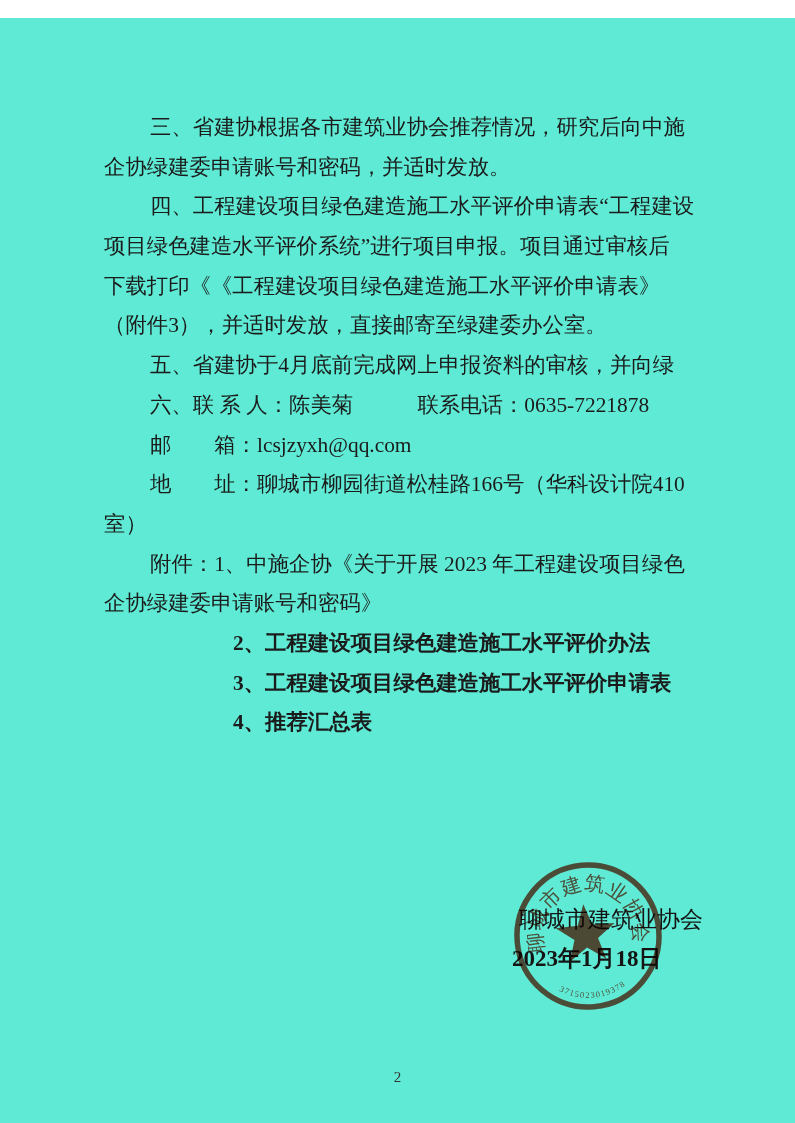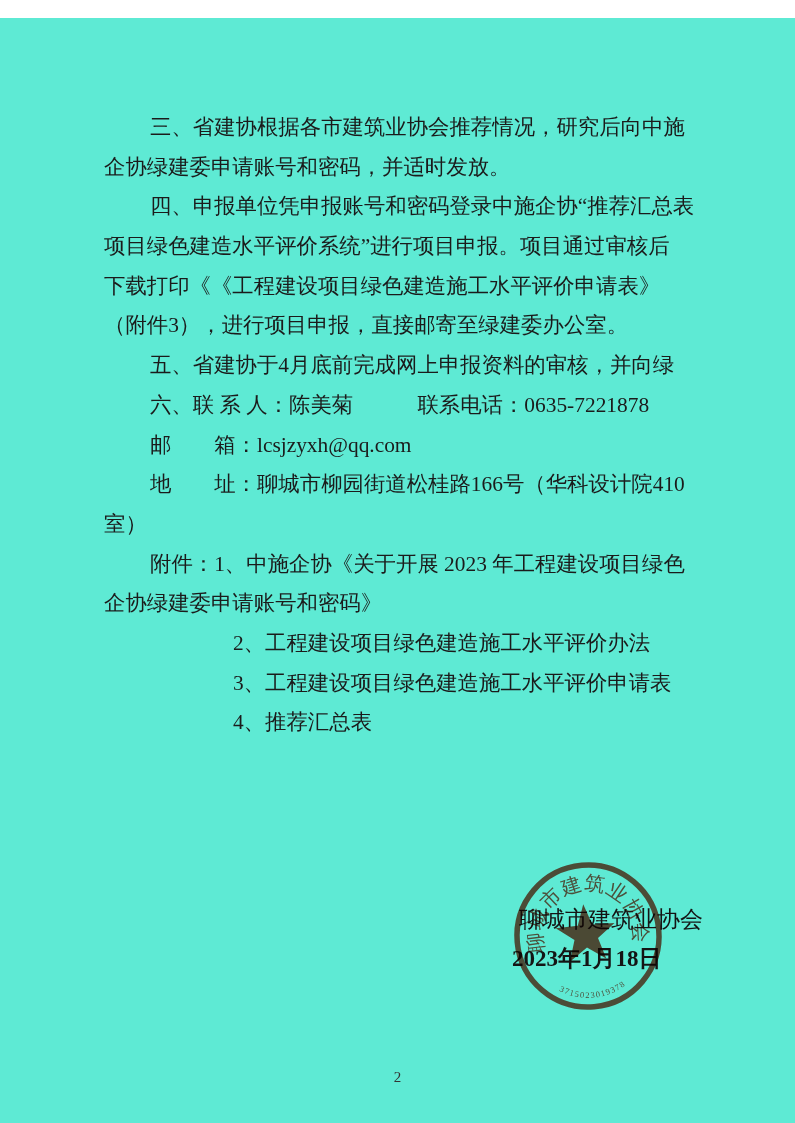--- a/index.html
+++ b/index.html
@@ -3,21 +3,21 @@
 <meta charset="utf-8">
 <style>
   html,body{margin:0;padding:0;background:#ffffff;}
   .page{
     position:relative;width:795px;height:1123px;margin:18px auto;background:#5eead4;
     font-family:"Liberation Serif","DejaVu Serif",serif;color:#1b1b1b;overflow:hidden;
   }
   .content{position:absolute;left:104px;top:90px;width:600px;}
   .line{height:39.7px;line-height:39.7px;font-size:21.4px;white-space:pre;}
   .indent-para{padding-left:46px;}
-  .indent-attach{padding-left:129px;}
+  .indent-attach{padding-left:129px;font-weight:bold;}
   .sig{position:absolute;font-size:23px;line-height:1.2;white-space:pre;color:#141414;}
   .sig-org{left:519px;top:888px;}
   .sig-date{left:512px;top:927px;font-weight:bold;}
   .page-num{position:absolute;top:1051px;left:0;width:100%;text-align:center;font-size:15px;color:#333;}
   .seal{
     position:absolute;left:508px;top:838px;width:160px;height:160px;
     mix-blend-mode:multiply;transform:rotate(-5deg);
   }
   .seal .ring{fill:none;stroke-width:5.5;opacity:.9;}
   .seal .star{opacity:.92;}
@@ -25,24 +25,24 @@
   .seal .arc-code{font-family:"Liberation Serif","DejaVu Serif",serif;font-size:8.5px;letter-spacing:1.2px;opacity:.88;}
 </style>
 </head>
 <body>
 
 <div class="page">
 
   <div class="content">
     <div class="line indent-para">三、省建协根据各市建筑业协会推荐情况，研究后向中施</div>
     <div class="line">企协绿建委申请账号和密码，并适时发放。</div>
-    <div class="line indent-para">四、申报单位凭申报账号和密码登录中施企协“推荐汇总表</div>
+    <div class="line indent-para">四、工程建设项目绿色建造施工水平评价申请表“工程建设</div>
     <div class="line">项目绿色建造水平评价系统”进行项目申报。项目通过审核后</div>
     <div class="line">下载打印《《工程建设项目绿色建造施工水平评价申请表》</div>
-    <div class="line">（附件3），进行项目申报，直接邮寄至绿建委办公室。</div>
+    <div class="line">（附件3），并适时发放，直接邮寄至绿建委办公室。</div>
     <div class="line indent-para">五、省建协于4月底前完成网上申报资料的审核，并向绿</div>
     <div class="line indent-para">六、联 系 人：陈美菊　　　联系电话：0635-7221878</div>
     <div class="line indent-para">邮　　箱：lcsjzyxh@qq.com</div>
     <div class="line indent-para">地　　址：聊城市柳园街道松桂路166号（华科设计院410</div>
     <div class="line">室）</div>
     <div class="line indent-para">附件：1、中施企协《关于开展 2023 年工程建设项目绿色</div>
     <div class="line">企协绿建委申请账号和密码》</div>
     <div class="line indent-attach">2、工程建设项目绿色建造施工水平评价办法</div>
     <div class="line indent-attach">3、工程建设项目绿色建造施工水平评价申请表</div>
     <div class="line indent-attach">4、推荐汇总表</div>

